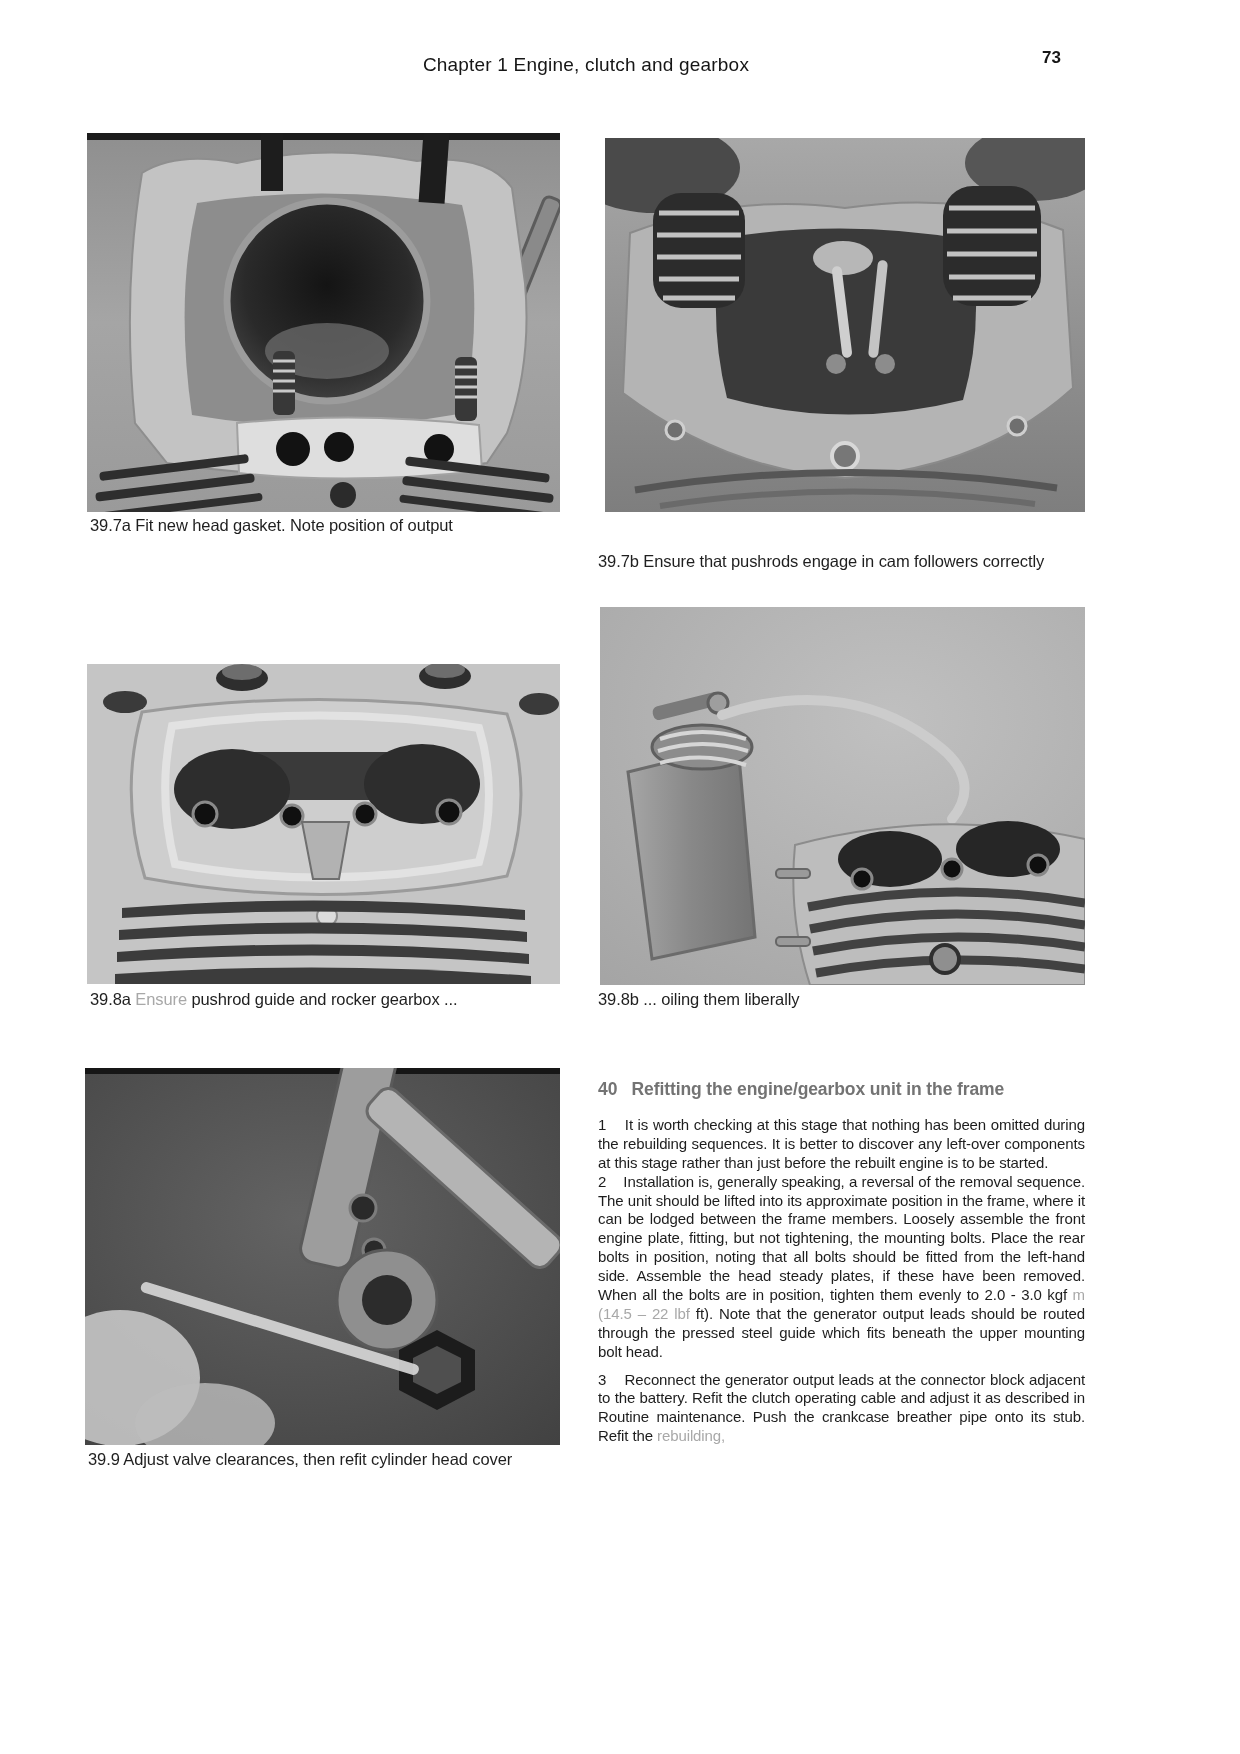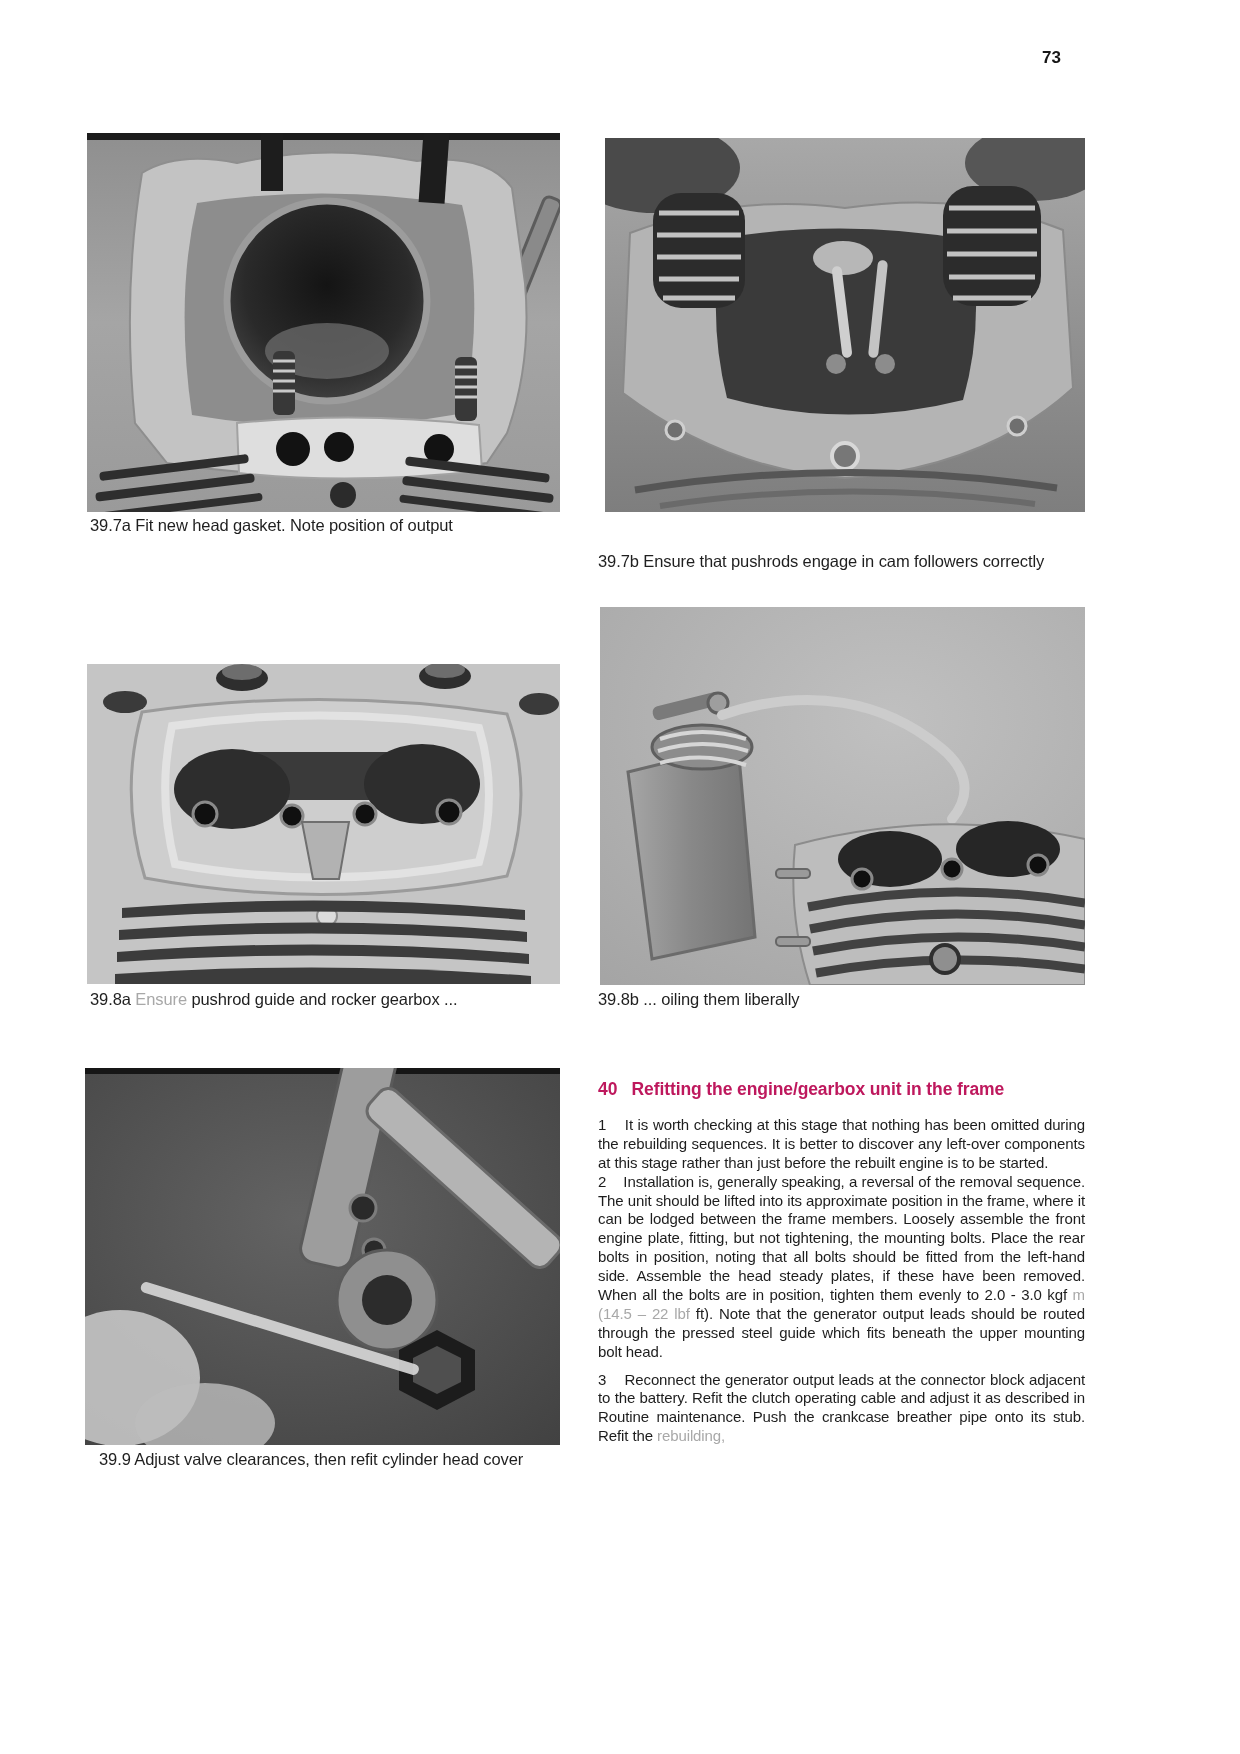--- a/index.html
+++ b/index.html
@@ -20,33 +20,34 @@
     position:absolute;overflow:hidden;background:#a9a9a9;
     box-shadow:0 0 0 1px #b3b3b3 inset;
   }
   .photo svg{display:block;width:100%;height:100%;}
   .caption{
     position:absolute;font-size:16.5px;letter-spacing:-0.1px;color:#1f1f1f;white-space:nowrap;
   }
   .faded{color:#a8a8a8;}
   .bodycol{position:absolute;left:598px;top:1079px;width:487px;}
   .sec-heading{
-    font-size:17.5px;font-weight:bold;margin:0 0 16px 0;color:#be185d;letter-spacing:-0.1px;
+    font-size:17.5px;font-weight:bold;margin:0 0 16px 0;color:#737373;letter-spacing:-0.1px;
   }
   .bodycol p{
     margin:0;text-align:justify;font-size:15px;line-height:1.26;color:#1d1d1d;
     letter-spacing:-0.1px;
   }
   .bodycol p.gap-before{margin-top:9px;}
 </style>
 </head>
 <body>
 
 <div class="page">
 
+  <div class="header-title">Chapter 1   Engine, clutch and gearbox</div>
   <div class="page-number">73</div>
 
   <div class="photo" style="left:87px;top:133px;width:473px;height:379px;">
     <svg viewBox="0 0 473 379" preserveAspectRatio="none">
       <defs>
         <linearGradient id="gA" x1="0" y1="0" x2="0" y2="1">
           <stop offset="0" stop-color="#8f8f8f"></stop>
             <stop offset="0.5" stop-color="#a5a5a5"></stop>
             <stop offset="1" stop-color="#9a9a9a"></stop>
         </linearGradient>
@@ -226,21 +227,21 @@
       <g>
         <polygon points="352,262 390,282 390,322 352,342 314,322 314,282" fill="#1c1c1c"></polygon>
         <polygon points="352,278 376,290 376,314 352,326 328,314 328,290" fill="#4f4f4f"></polygon>
       </g>
       <rect x="50" y="255" width="290" height="11" rx="5" transform="rotate(17 195 260)" fill="#d6d6d6" opacity="0.92"></rect>
       <ellipse cx="35" cy="310" rx="80" ry="68" fill="#c9c9c9" opacity="0.88"></ellipse>
       <ellipse cx="120" cy="355" rx="70" ry="40" fill="#bdbdbd" opacity="0.8"></ellipse>
     </svg>
   </div>
 
-  <div class="caption" style="left:99px;top:1450px;text-align:right;"><span>39.9 Adjust valve clearances, then refit cylinder head cover</span></div>
+  <div class="caption" style="left:88px;top:1450px;text-align:right;"><span>39.9 Adjust valve clearances, then refit cylinder head cover</span></div>
 
   <div class="bodycol">
     <h2 class="sec-heading">40&nbsp;&nbsp;&nbsp;Refitting the engine/gearbox unit in the frame</h2>
     <p><span>1&nbsp;&nbsp;&nbsp;&nbsp;It is worth checking at this stage that nothing has been omitted during the rebuilding sequences. It is better to discover any left-over components at this stage rather than just before the rebuilt engine is to be started.</span></p>
     <p><span>2&nbsp;&nbsp;&nbsp;&nbsp;Installation is, generally speaking, a reversal of the removal sequence. The unit should be lifted into its approximate position in the frame, where it can be lodged between the frame members. Loosely assemble the front engine plate, fitting, but not tightening, the mounting bolts. Place the rear bolts in position, noting that all bolts should be fitted from the left-hand side. Assemble the head steady plates, if these have been removed. When all the bolts are in position, tighten them evenly to 2.0 - 3.0 kgf </span><span class="faded">m (14.5 – 22 lbf</span><span> ft). Note that the generator output leads should be routed through the pressed steel guide which fits beneath the upper mounting bolt head.</span></p>
     <p class="gap-before"><span>3&nbsp;&nbsp;&nbsp;&nbsp;Reconnect the generator output leads at the connector block adjacent to the battery. Refit the clutch operating cable and adjust it as described in Routine maintenance. Push the crankcase breather pipe onto its stub. Refit the </span><span class="faded">rebuilding,</span></p>
   </div>
 
 </div>
 

